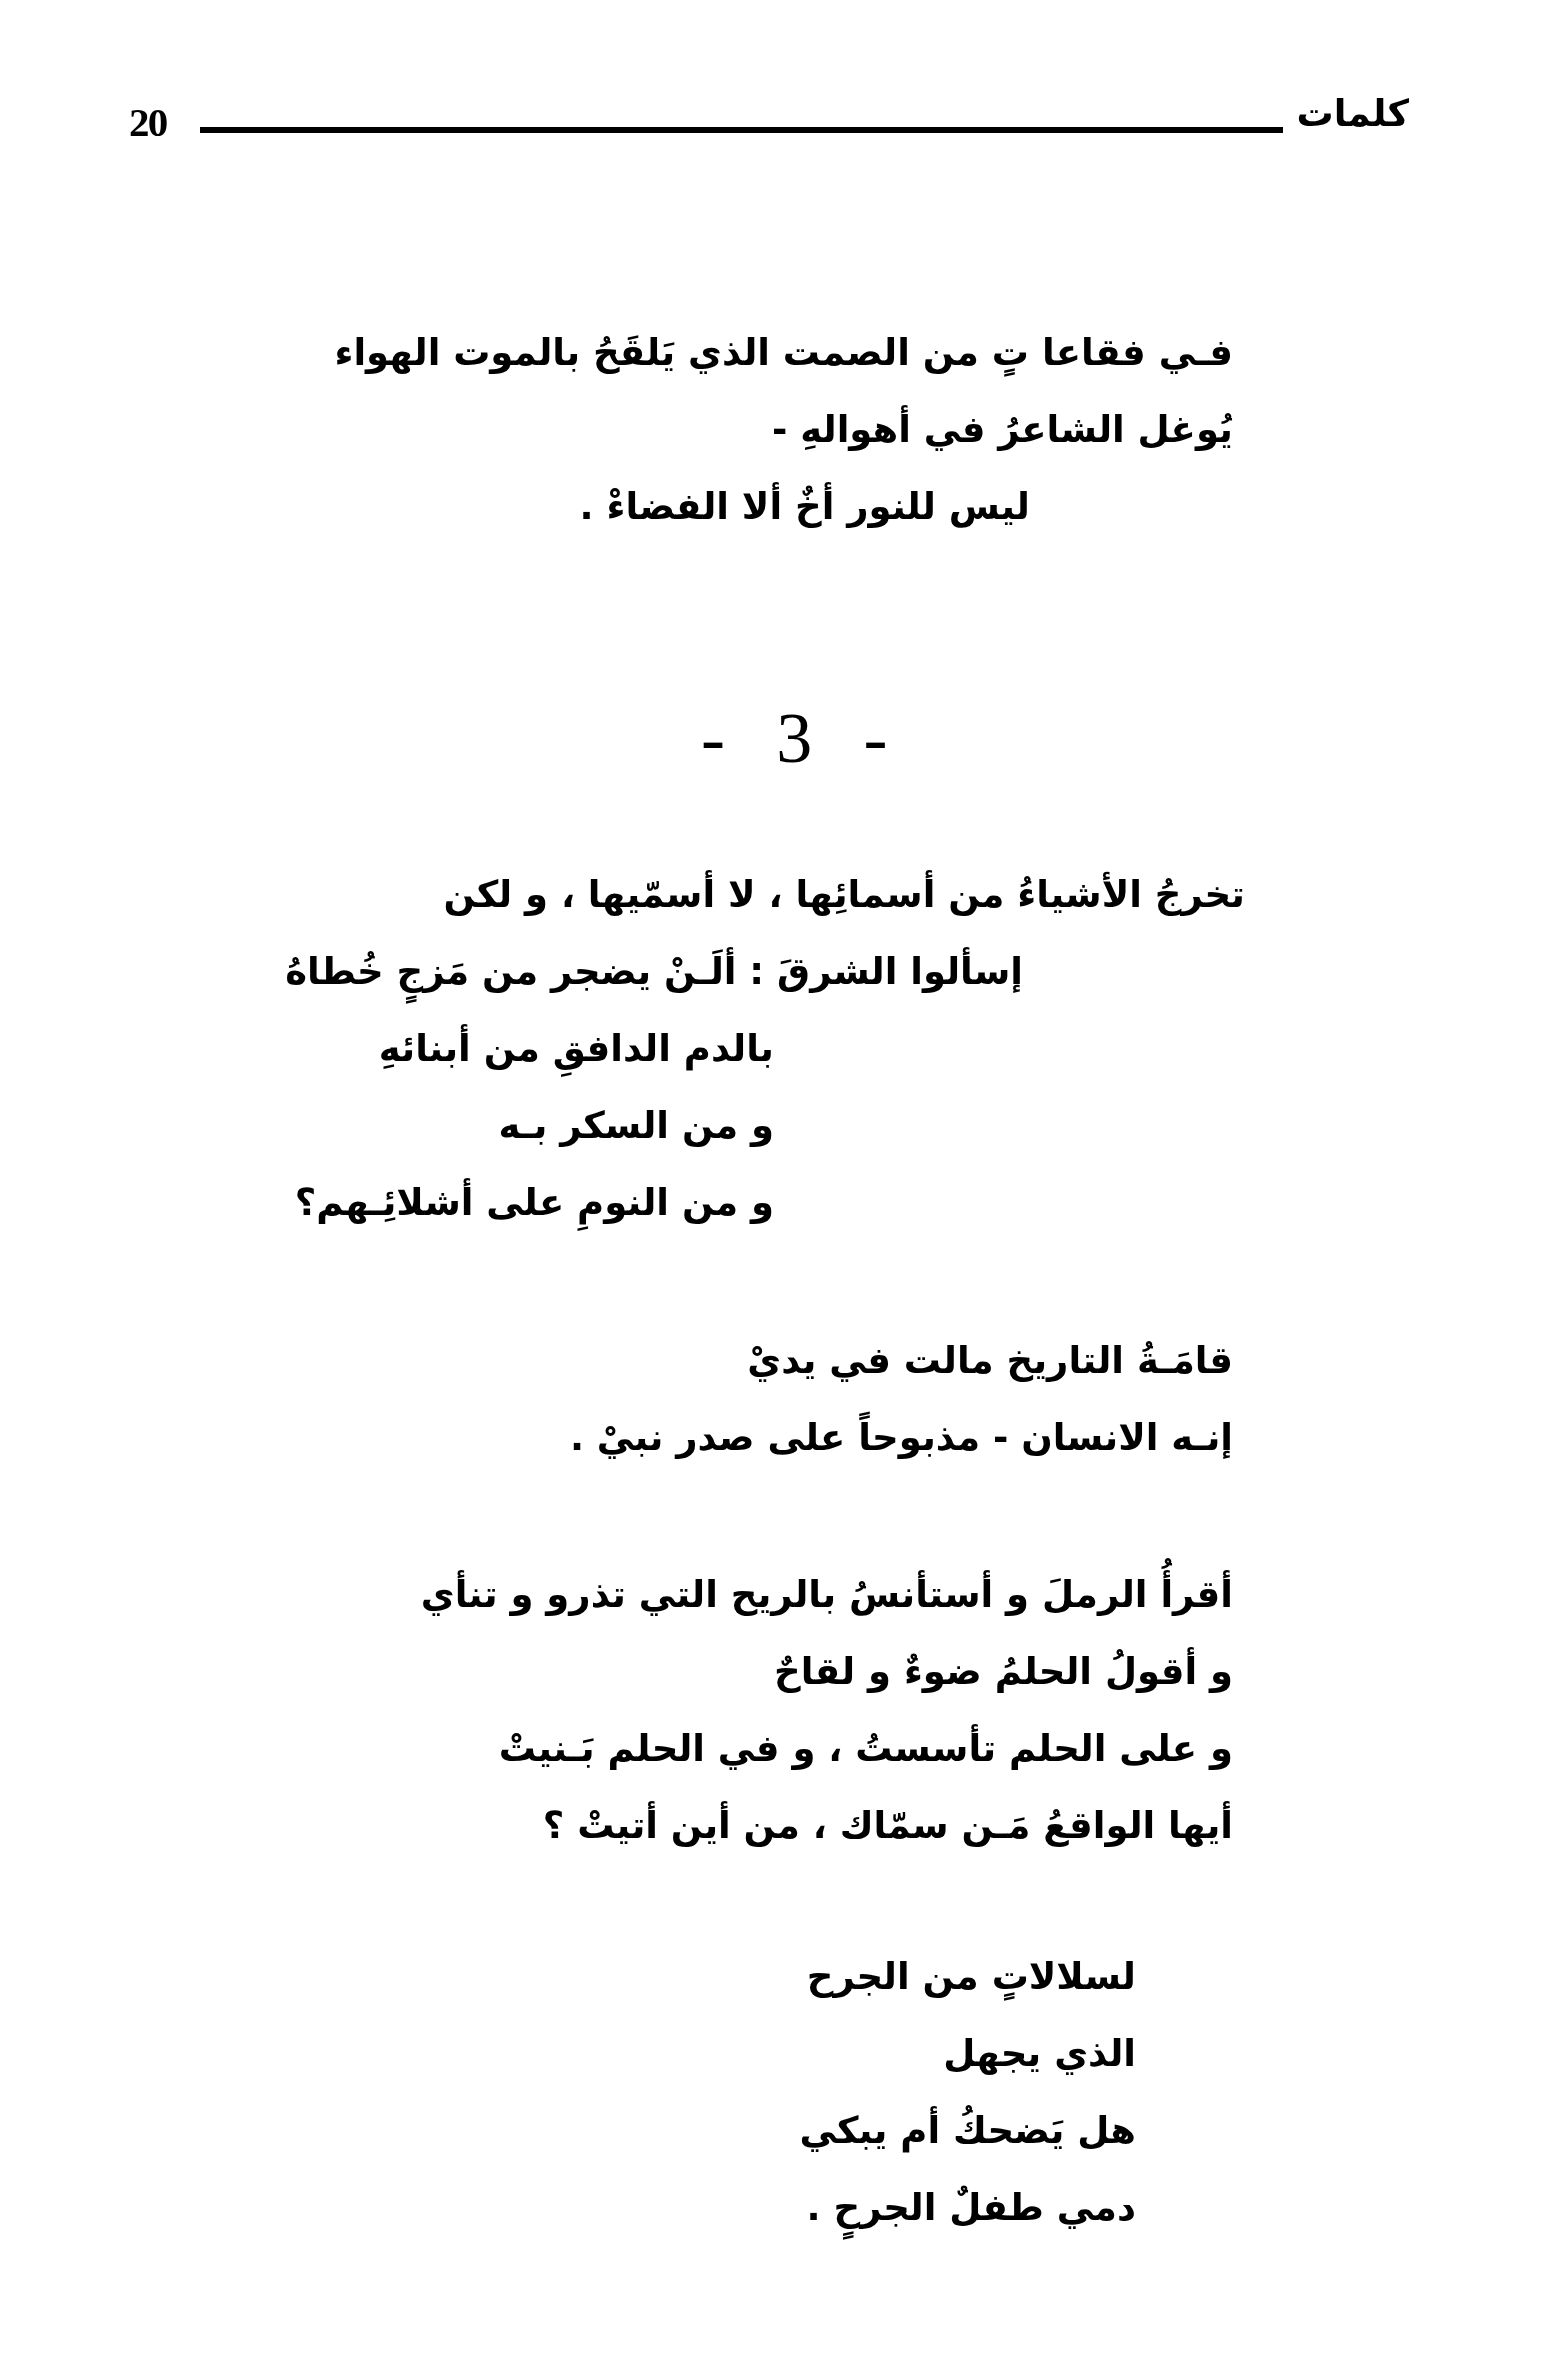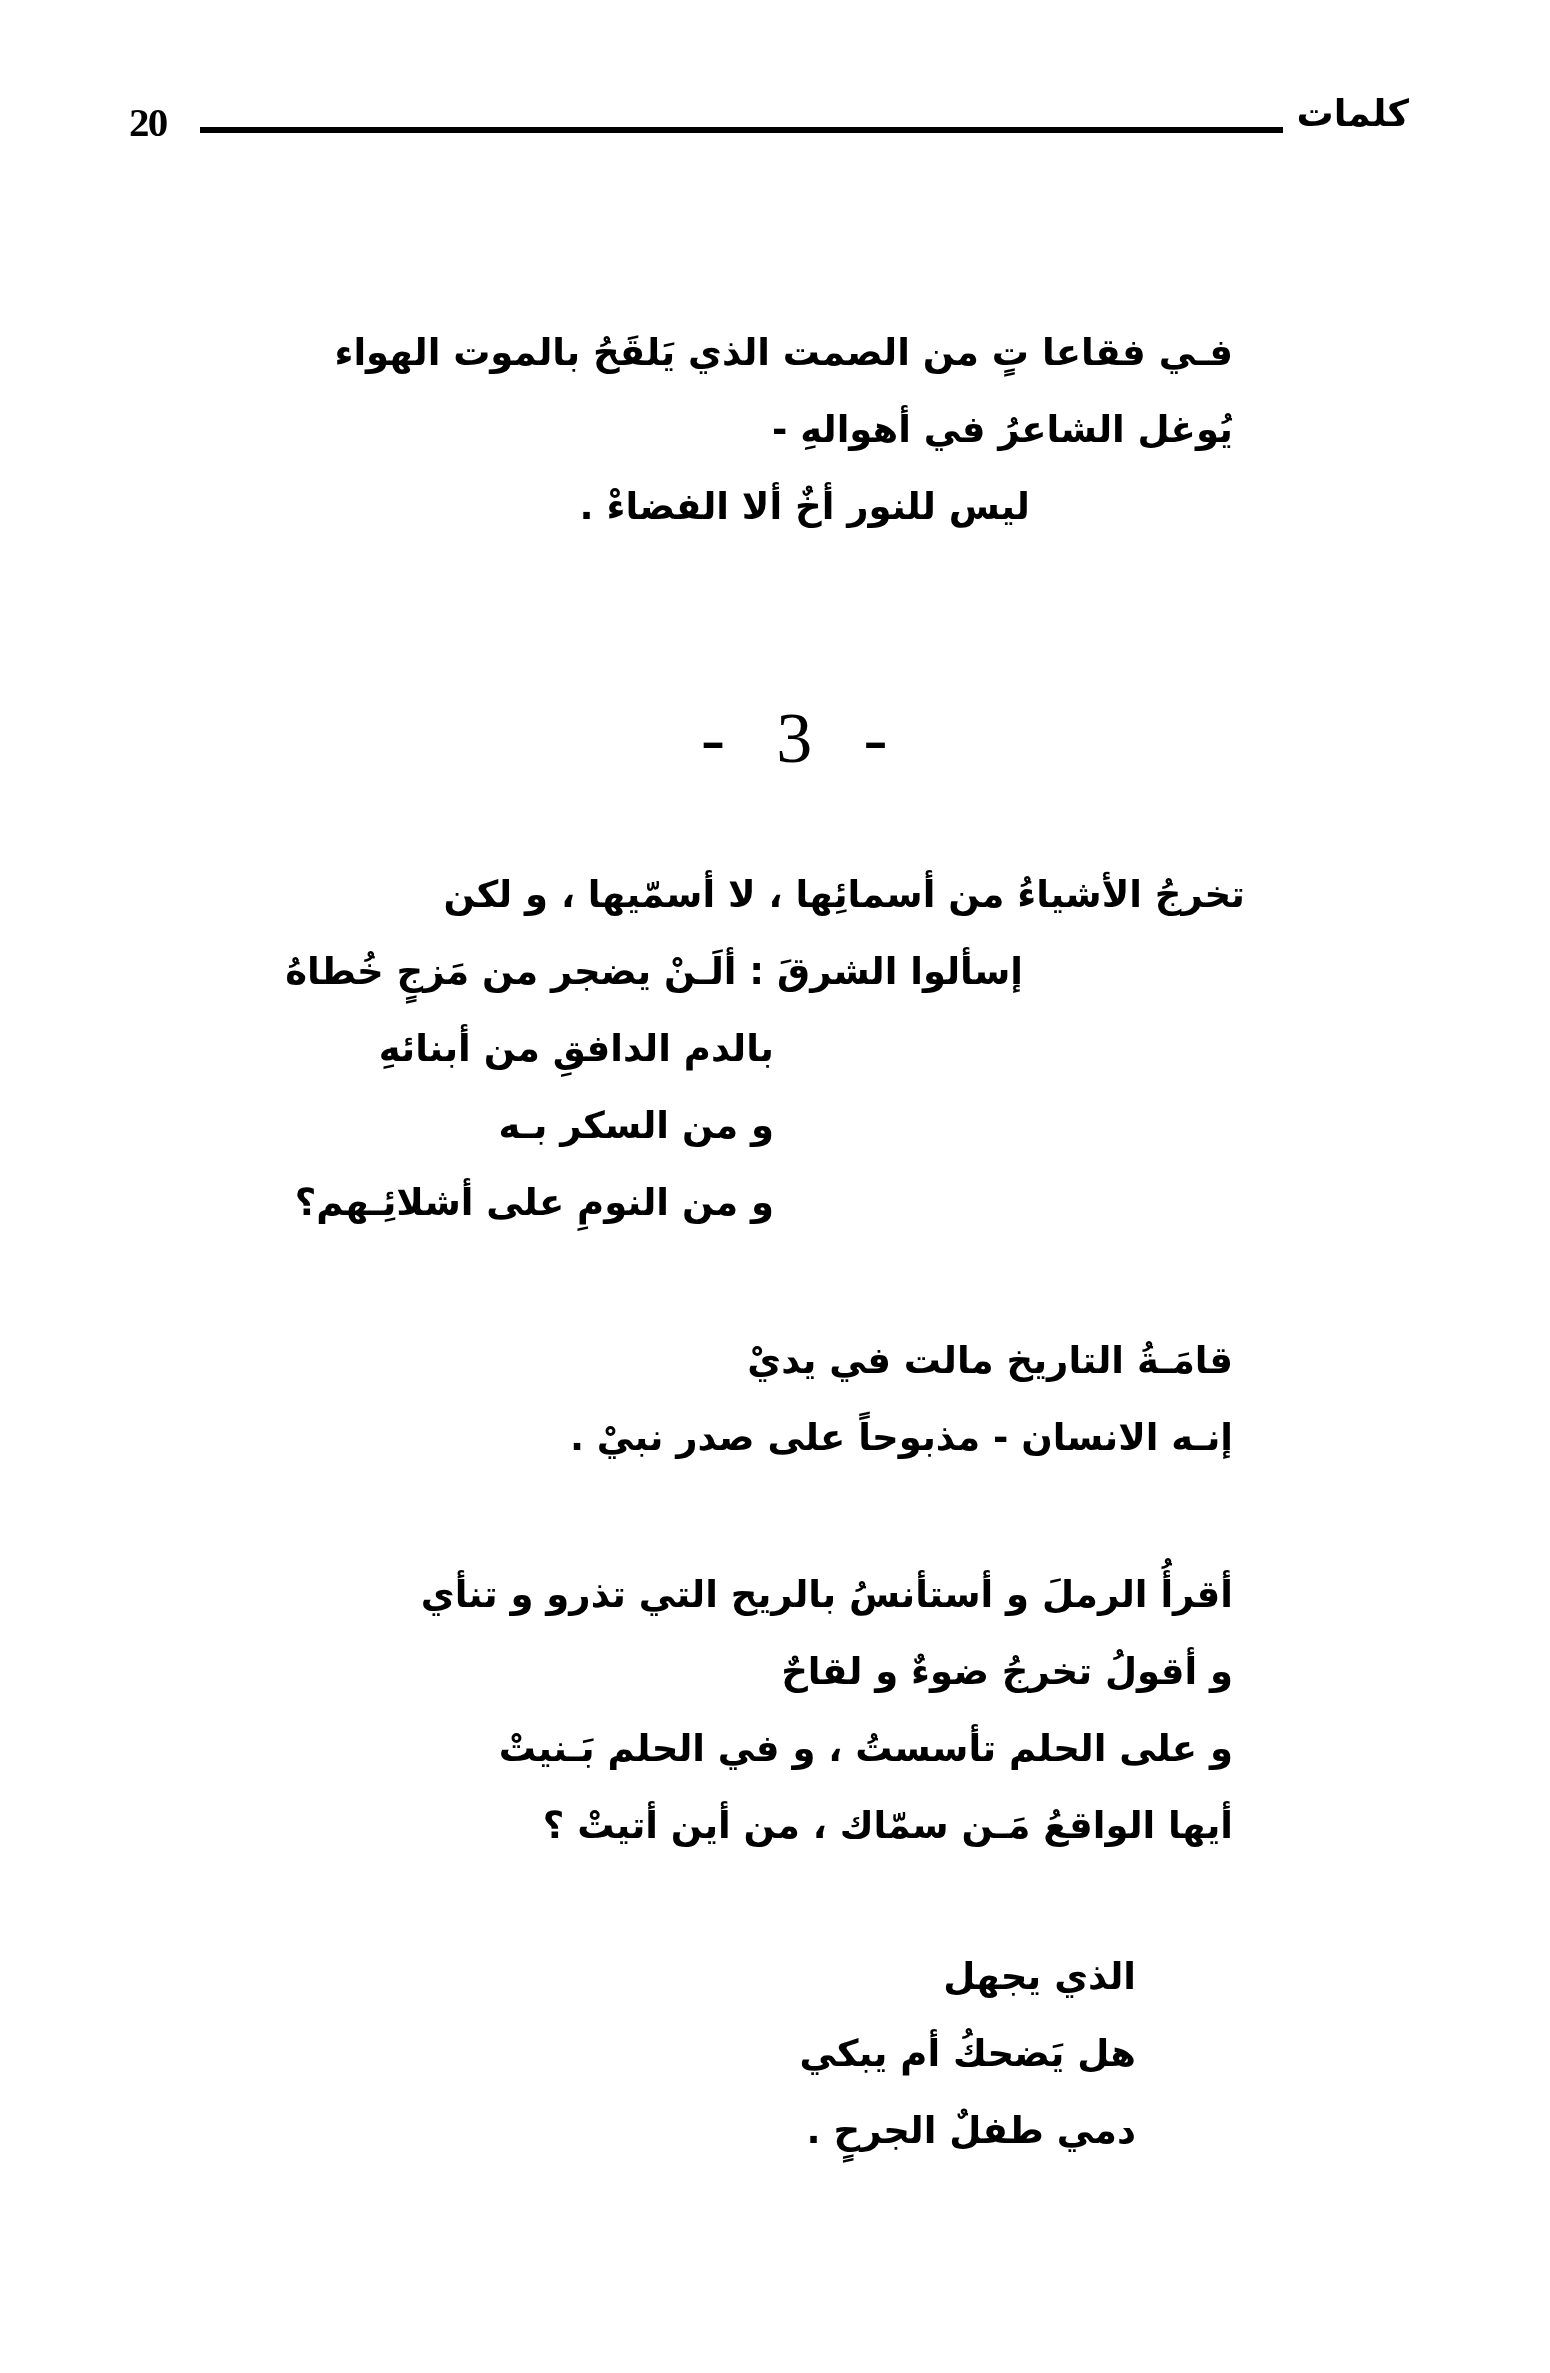--- a/index.html
+++ b/index.html
@@ -55,23 +55,24 @@
   <span class="line" style="padding-right:471px;">و من النومِ على أشلائِـهم؟</span>
 </div>
 
 <div class="verse" style="right:318px; top:1322px;">
   <span class="line">قامَـةُ  التاريخ مالت في يديْ</span>
   <span class="line">إنـه الانسان - مذبوحاً  على صدر نبيْ .</span>
 </div>
 
 <div class="verse" style="right:318px; top:1556px;text-align:right;">
   <span class="line">أقرأُ  الرملَ و أستأنسُ  بالريح التي  تذرو و تنأي</span>
-  <span class="line">و أقولُ  تخرجُ ضوءٌ  و لقاحٌ</span>
+  <span class="line">و أقولُ  الحلمُ ضوءٌ  و لقاحٌ</span>
   <span class="line">و على الحلم تأسستُ   ، و في الحلم بَـنيتْ</span>
   <span class="line">أيها الواقعُ  مَـن سمّاك ، من أين أتيتْ ؟</span>
 </div>
 
 <div class="verse" style="right:415px; top:1938px;">
+  <span class="line">لسلالاتٍ من  الجرح</span>
   <span class="line">الذي يجهل</span>
   <span class="line">هل يَضحكُ     أم يبكي</span>
   <span class="line" style="padding-right:0px;">دمي طفلٌ  الجرحٍ .</span>
 </div>
 
 
 </body></html>

